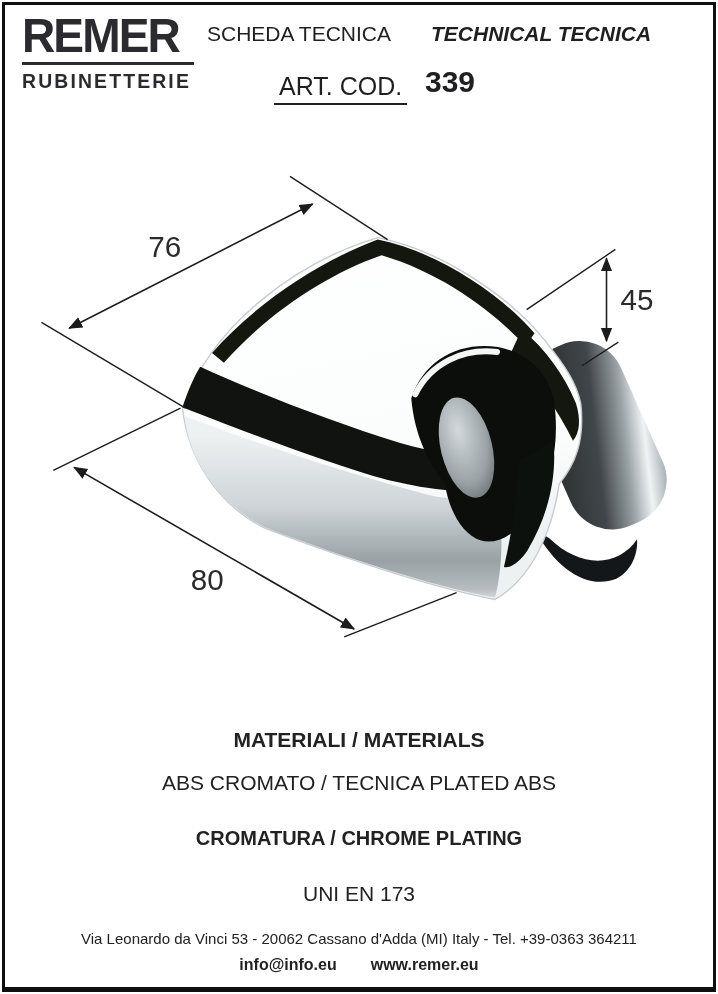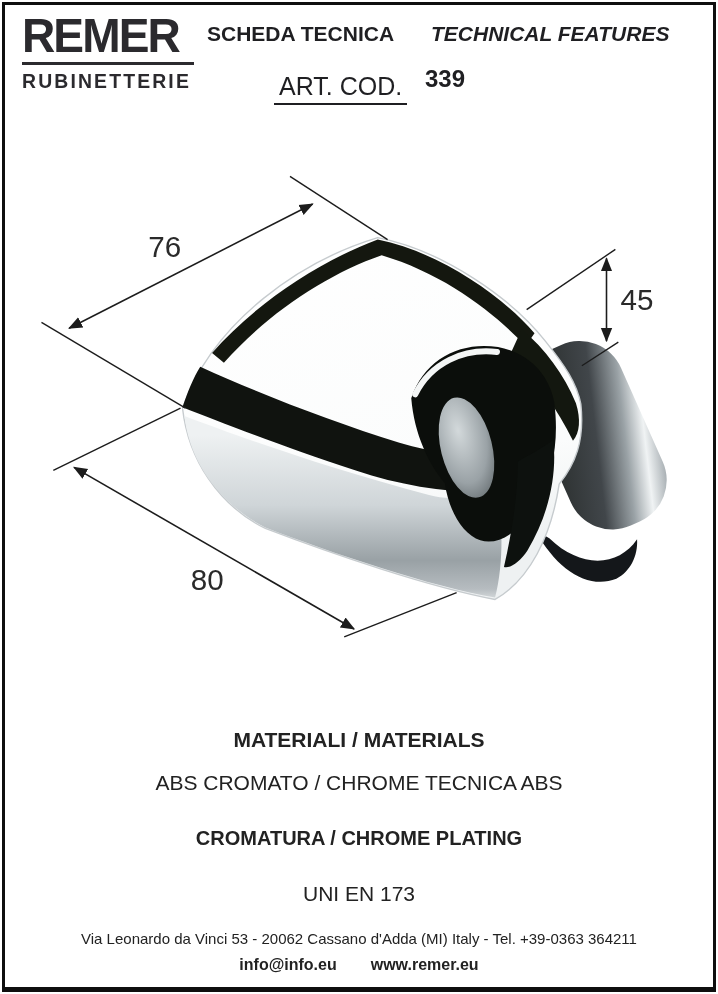--- a/index.html
+++ b/index.html
@@ -5,24 +5,24 @@
   html,body{margin:0;padding:0;background:#ffffff;}
   body{width:718px;height:994px;position:relative;font-family:"Liberation Sans",sans-serif;color:#222;overflow:hidden;}
   .page{position:absolute;left:2px;top:2px;right:2px;bottom:2px;border:3px solid #0f0f0f;border-bottom-width:5px;background:#fff;}
   .abs{position:absolute;white-space:nowrap;}
 
   
   .logo{left:17px;top:6px;}
   .logo-word{font-size:48px;font-weight:800;letter-spacing:-2px;color:#2b2a2e;line-height:50px;transform:scaleX(.96);transform-origin:left;}
   .logo-rule{width:172px;height:3px;background:#2b2a2e;margin-top:1px;}
   .logo-sub{font-size:20px;font-weight:700;letter-spacing:2.2px;color:#2b2a2e;margin-top:5px;transform:scaleX(.97);transform-origin:left;}
-  .title-it{left:202px;top:17px;font-size:21px;font-weight:700;color:#1f1f22;}
+  .title-it{left:202px;top:17px;font-size:21px;font-weight:400;color:#1f1f22;}
   .title-en{left:426px;top:17px;font-size:21px;font-weight:700;font-style:italic;color:#1f1f22;}
   .art-label{left:269px;top:67px;font-size:25px;color:#1f1f22;border-bottom:2px solid #1f1f22;padding:0 5px 2px 5px;}
-  .art-code{left:420px;top:60px;font-size:24px;font-weight:700;color:#1f1f22;}
+  .art-code{left:420px;top:60px;font-size:30px;font-weight:700;color:#1f1f22;}
 
   
   .drawing{left:0;top:135px;width:708px;height:560px;}
 
   
   .row{left:0;right:0;text-align:center;}
   .materials-h{top:723px;font-size:21px;font-weight:700;}
   .materials-v{top:766px;font-size:21px;}
   .plating-h{top:822px;font-size:20px;font-weight:700;}
   .plating-v{top:877px;font-size:21px;}
@@ -35,21 +35,21 @@
 <body>
 
 <div class="page">
 
   <div class="abs logo">
     <div class="logo-word">REMER</div>
     <div class="logo-rule"></div>
     <div class="logo-sub">RUBINETTERIE</div>
   </div>
   <div class="abs title-it">SCHEDA TECNICA</div>
-  <div class="abs title-en">TECHNICAL FEATURES</div>
+  <div class="abs title-en">TECHNICAL TECNICA</div>
   <div class="abs art-label">ART. COD.</div>
   <div class="abs art-code">339</div>
 
   <svg class="abs drawing" viewBox="0 0 718 560">
     <defs>
       <linearGradient id="gTop" x1="0" y1="0" x2="0.25" y2="1">
         <stop offset="0" stop-color="#ffffff"></stop>
         <stop offset="0.75" stop-color="#fbfcfc"></stop>
         <stop offset="1" stop-color="#eef1f2"></stop>
       </linearGradient>
@@ -122,21 +122,21 @@
 
     <g stroke="#1c1c1c">
       <line x1="49" y1="331" x2="178" y2="268" stroke-width="1.4"></line>
       <line x1="344" y1="500" x2="458" y2="455" stroke-width="1.4"></line>
       <line x1="70" y1="328" x2="354" y2="492" stroke-width="1.6" marker-start="url(#arr)" marker-end="url(#arr)"></line>
     </g>
     <text x="205" y="452" font-size="30" fill="#2a2a2a" text-anchor="middle">80</text>
   </svg>
 
   <div class="abs row materials-h">MATERIALI / MATERIALS</div>
-  <div class="abs row materials-v">ABS CROMATO / CHROME TECNICA ABS</div>
+  <div class="abs row materials-v">ABS CROMATO / TECNICA PLATED ABS</div>
   <div class="abs row plating-h">CROMATURA / CHROME PLATING</div>
   <div class="abs row plating-v">UNI EN 173</div>
 
   <div class="abs row address">Via Leonardo da Vinci 53 - 20062 Cassano d'Adda (MI) Italy - Tel. +39-0363 364211</div>
   <div class="abs row contacts">
     <span>info@info.eu</span><span class="gap"></span><span>www.remer.eu</span>
   </div>
 
 </div>
 

